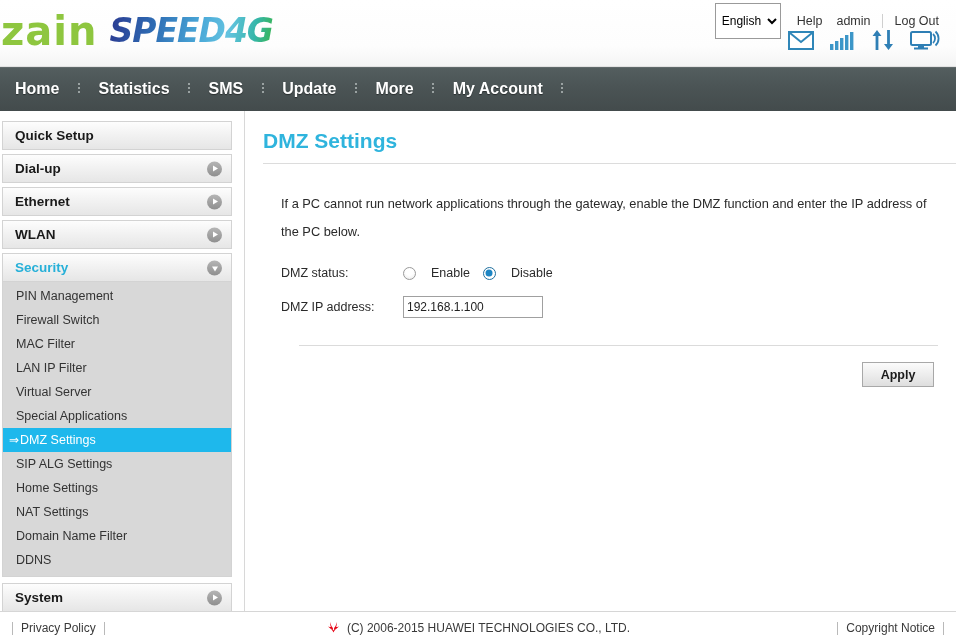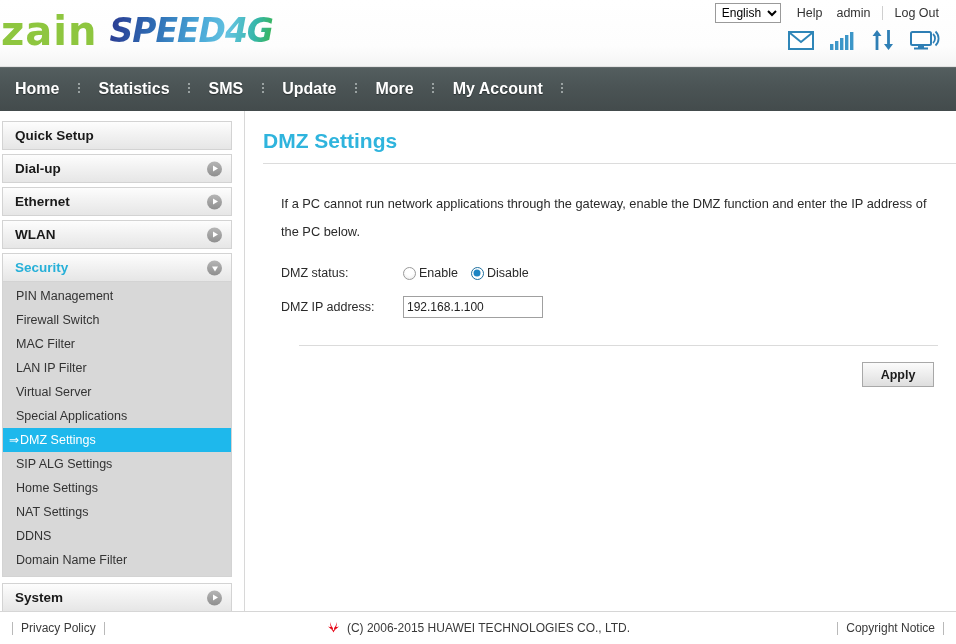--- a/index.html
+++ b/index.html
@@ -64,21 +64,21 @@
     right: 10px;
     top: 3px;
     display: flex;
     align-items: center;
     font-size: 12.5px;
     color: #333;
   }
   .lang-select {
     font-family: "Liberation Sans", sans-serif;
     font-size: 12px;
-    height: 20px;
+    height: 36px;
     padding: 1px 2px;
     border: 1px solid #9a9a9a;
     background: #fff;
     color: #000;
     margin-right: 9px;
   }
   .header-link {
     margin: 0 7px;
     color: #333;
     text-decoration: none;
@@ -281,21 +281,21 @@
     display: flex;
     align-items: center;
     gap: 13px;
   }
   .radio-opt {
     display: flex;
     align-items: center;
     cursor: pointer;
     font-size: 12.5px;
     color: #2a2a2a;
-    gap: 3px;
+    gap: 15px;
   }
   .radio-dot {
     width: 13px;
     height: 13px;
     border-radius: 50%;
     box-sizing: border-box;
     border: 1px solid #9a9a9a;
     background: radial-gradient(circle at 50% 35%, #ffffff 40%, #e8e8e8 100%);
     display: inline-block;
     position: relative;
@@ -541,24 +541,24 @@
         <div class="side-item">
             <span>SIP ALG Settings</span>
           </div>
         <div class="side-item">
             <span>Home Settings</span>
           </div>
         <div class="side-item">
             <span>NAT Settings</span>
           </div>
         <div class="side-item">
+            <span>Domain Name Filter</span>
+          </div>
+        <div class="side-item">
             <span>DDNS</span>
-          </div>
-        <div class="side-item">
-            <span>Domain Name Filter</span>
           </div>
       </div>
     </div>
 
     <div class="side-group" style="margin-top:6px;">
       <div class="side-head">
         <span>System</span>
         <span class="arrow right"></span>
       </div>
     </div>

